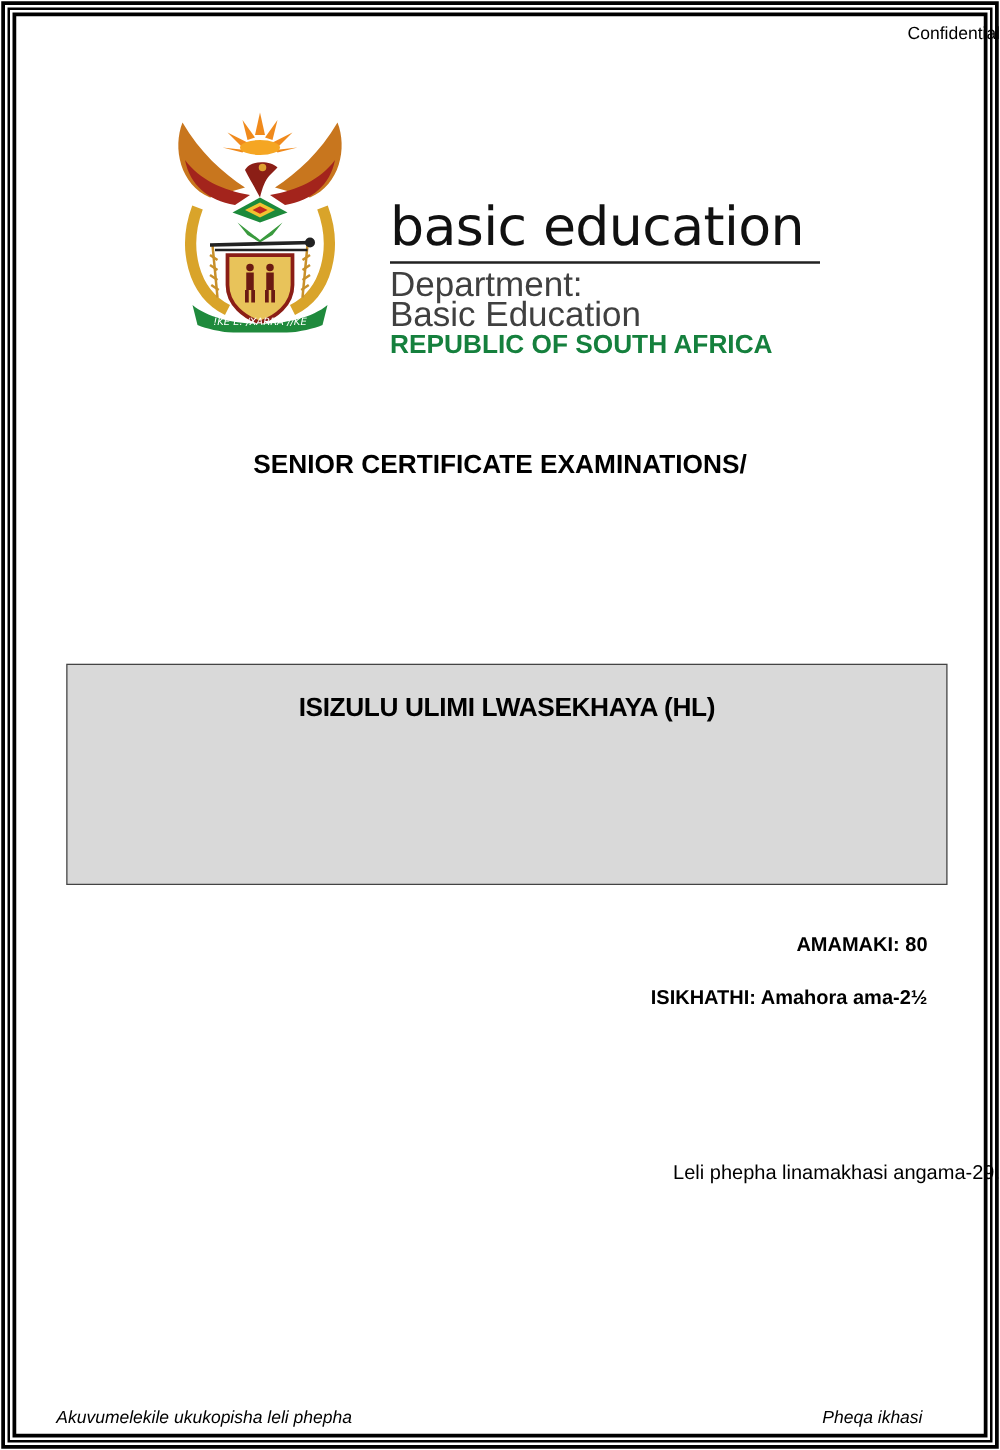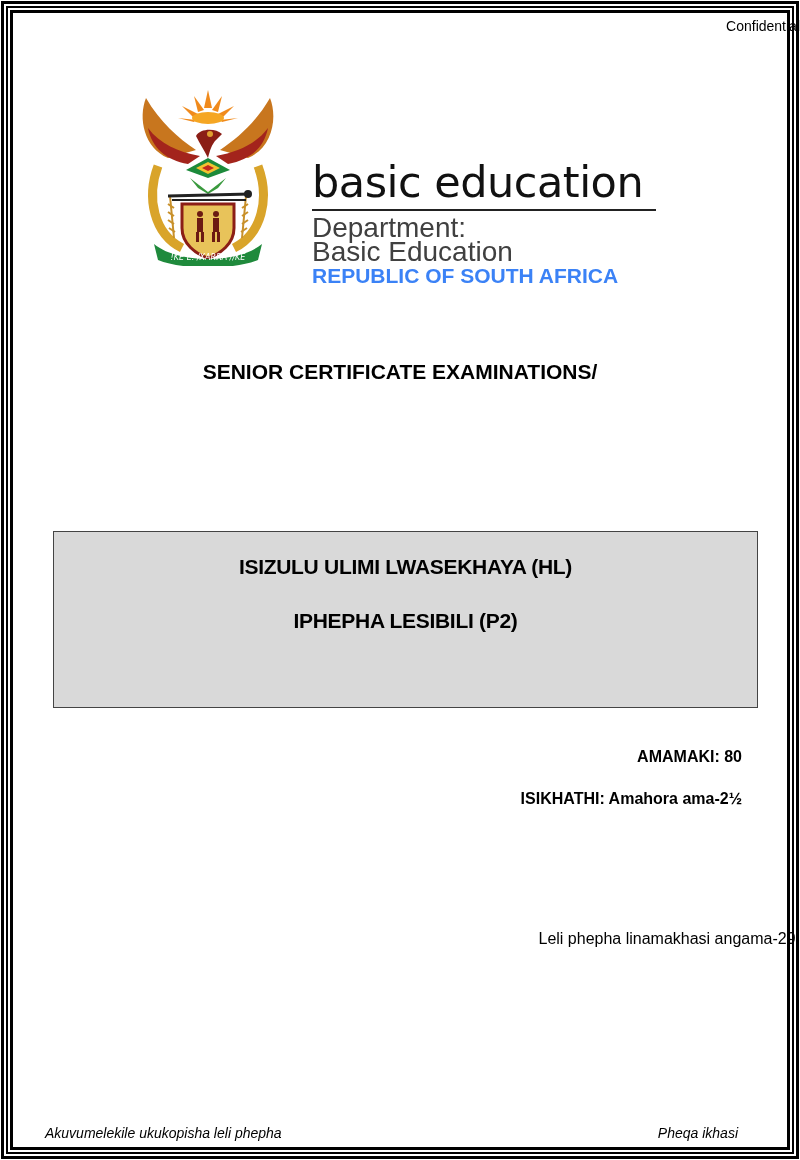--- a/index.html
+++ b/index.html
@@ -78,21 +78,21 @@
     .dept-line {
       font-size: 28px;
       line-height: 24px;
       color: #404040;
     }
     .dept-line.first { margin-top: 5px; }
     .republic {
       font-size: 21px;
       font-weight: bold;
       line-height: 24px;
-      color: #3b82f6;
+      color: #15803d;
     }
 
     .exam-heading {
       position: absolute;
       top: 358px;
       left: 0; right: 0;
       text-align: center;
       font-size: 21px;
       font-weight: bold;
       line-height: 28px;
@@ -240,21 +240,20 @@
     <div class="republic">REPUBLIC OF SOUTH AFRICA</div>
   </div>
 </div>
 
 <div class="exam-heading">
   <div>SENIOR CERTIFICATE EXAMINATIONS/</div>
 </div>
 
 <div class="subject-box">
   <div class="subject-line" style="top:23px;">ISIZULU ULIMI LWASEKHAYA (HL)</div>
-  <div class="subject-line" style="top:77px;">IPHEPHA LESIBILI (P2)</div>
 </div>
 
 <div class="marks">AMAMAKI: 80</div>
 <div class="time">ISIKHATHI: Amahora ama-2½</div>
 
 <div class="pages-note">Leli phepha linamakhasi angama-29.</div>
 
 <div class="footer-left">Akuvumelekile ukukopisha leli phepha</div>
 <div class="footer-right">Pheqa ikhasi</div>
 

